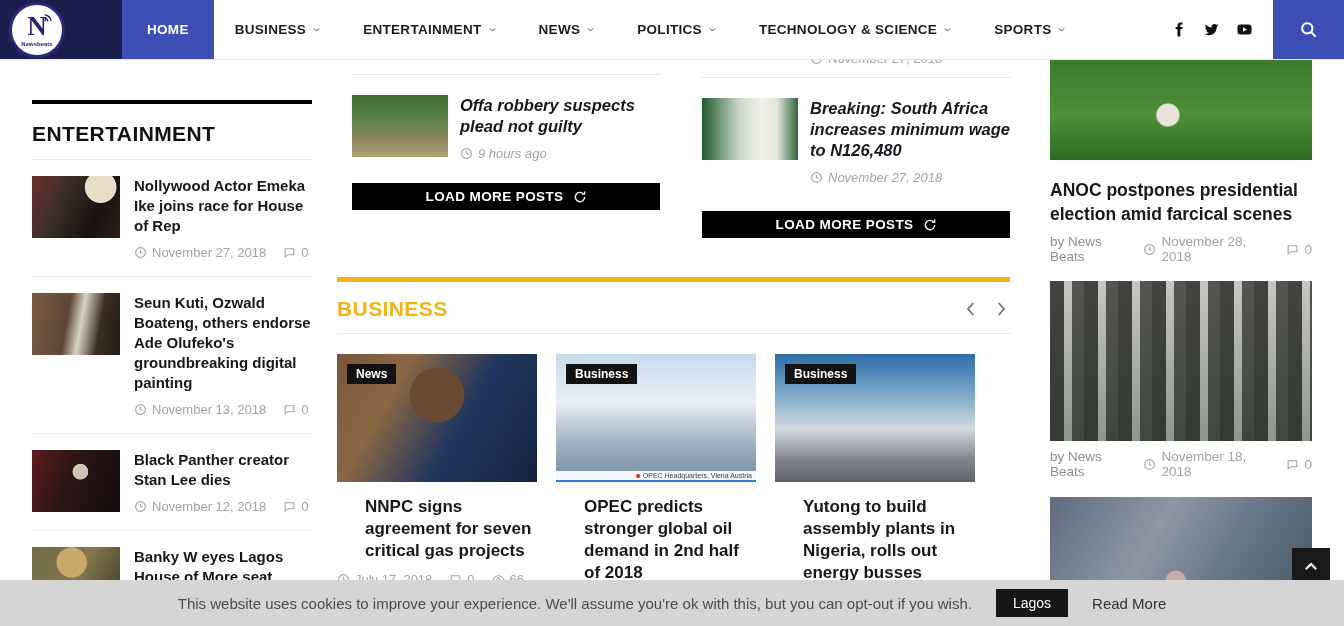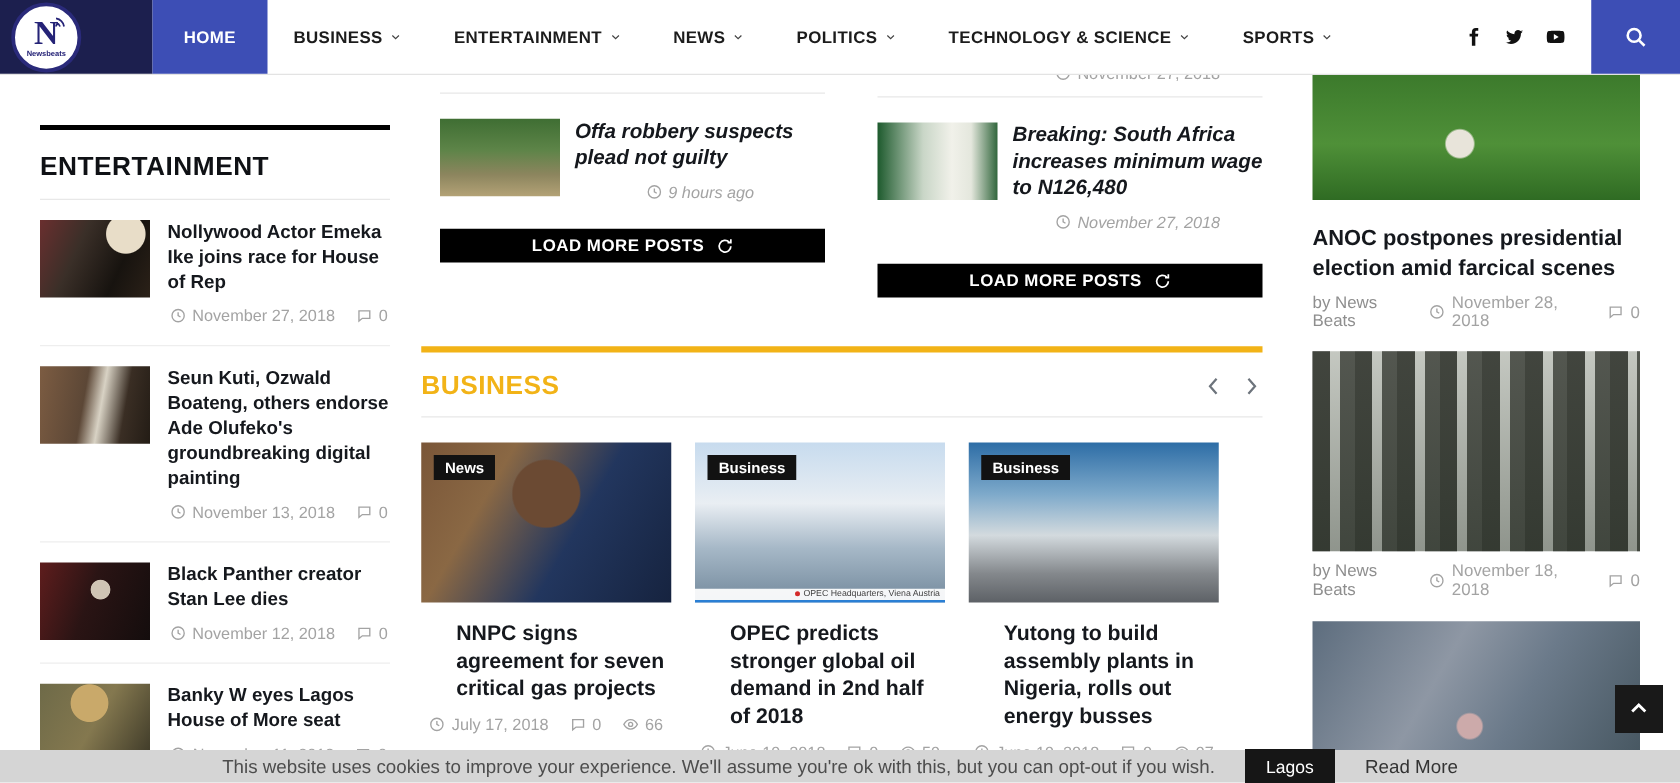--- a/index.html
+++ b/index.html
@@ -37,21 +37,21 @@
   .col-right { width: 262px; }
 
   
   .widget-topbar { height: 4px; background: #000; margin-top: 40px; }
   .widget-title { font-size: 21px; font-weight: 800; letter-spacing: .4px; margin: 18px 0 13px; color: #0f1115; }
   .hr { border: 0; border-top: 1px solid #e8e8e8; }
   .s-item { display: flex; padding: 16px 0; border-bottom: 1px solid #eee; }
   .s-thumb { width: 88px; height: 62px; flex: 0 0 88px; margin-right: 14px; cursor: pointer; }
   .s-title { font-size: 15px; line-height: 20px; font-weight: 700; color: #15181d; cursor: pointer; }
   .meta { display: flex; align-items: center; gap: 5px; margin-top: 9px;
-    font-size: 13px; color: #a3a3a3; justify-content: center; }
+    font-size: 13px; color: #a3a3a3; }
   .meta .gap { width: 7px; }
   .ico { width: 13px; height: 13px; flex: 0 0 auto; color: #a3a3a3; }
 
   
   .feeds { display: flex; padding-left: 15px; }
   .feed { width: 308px; }
   .feed + .feed { margin-left: 42px; }
   .feed-divider { border-top: 1px solid #e8e8e8; }
   .feed1 .feed-divider { margin-top: 14px; }
   .partial-date { margin-top: -9px; padding-left: 108px; }
@@ -109,21 +109,21 @@
   .img-anoc   { background: radial-gradient(circle at 45% 55%, #e8e4da 0 7%, transparent 8%), linear-gradient(180deg, #3c7a2c 0%, #4f9038 55%, #2f6b23 100%); }
   .img-juve   { background: linear-gradient(180deg, rgba(130,140,120,.35), rgba(70,80,65,.55)), repeating-linear-gradient(90deg, #1f1f1f 0 14px, #e8e8e8 14px 22px, #3a3a3a 22px 34px); }
   .img-crowd  { background: radial-gradient(circle at 48% 70%, #caa 0 6%, transparent 7%), linear-gradient(120deg, #5d6d7e 0%, #8e97a4 38%, #6b7a8a 62%, #45555f 100%); }
 
   
   .scroll-top { position: fixed; right: 14px; bottom: 40px; width: 38px; height: 38px;
     background: #191919; border: 0; color: #fff; display: flex; align-items: center;
     justify-content: center; cursor: pointer; z-index: 25; }
   .scroll-top svg { width: 18px; height: 18px; }
 
-  .cookie-bar { position: fixed; left: 0; right: 0; bottom: 0; height: 26px; background: #d5d5d5;
+  .cookie-bar { position: fixed; left: 0; right: 0; bottom: 0; height: 46px; background: #d5d5d5;
     z-index: 40; display: flex; align-items: center; justify-content: center; gap: 24px;
     font-size: 15px; color: #4d4d4d; }
   .accept-btn { background: #161616; color: #fff; border: 0; font-family: inherit;
     font-size: 14px; padding: 6px 17px; cursor: pointer; }
   .read-more { color: #333; font-size: 15px; cursor: pointer; text-decoration: none; }
 
   svg { display: block; }
 </style>
 </head>
 <body>

